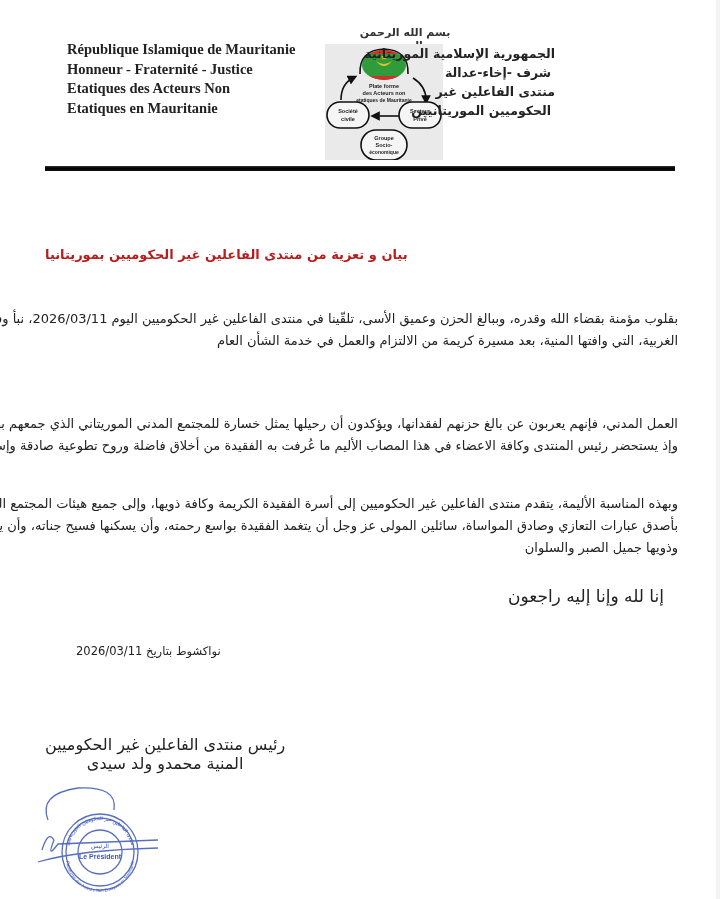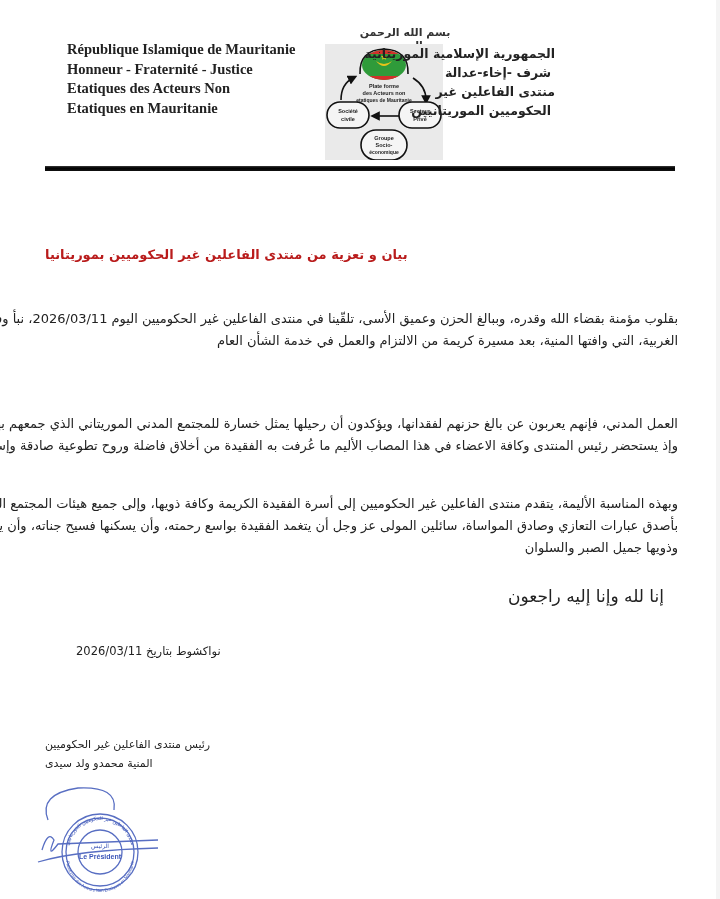--- a/index.html
+++ b/index.html
@@ -133,23 +133,23 @@
       font-size: 11.5px;
       color: #222;
       white-space: nowrap;
       margin-left: 34px;
     }
     .signature-block {
       position: absolute;
       left: 45px;
       top: 735px;
       direction: rtl;
-      text-align: left;
-      font-family: "DejaVu Sans", sans-serif;
-      font-size: 11px;
+      text-align: center;
+      font-family: "DejaVu Sans", sans-serif;
+      font-size: 16px;
       line-height: 19px;
       color: #222;
       white-space: nowrap;
     }
     .stamp {
       position: absolute;
       left: 18px;
       top: 780px;
       width: 150px;
       height: 115px;

